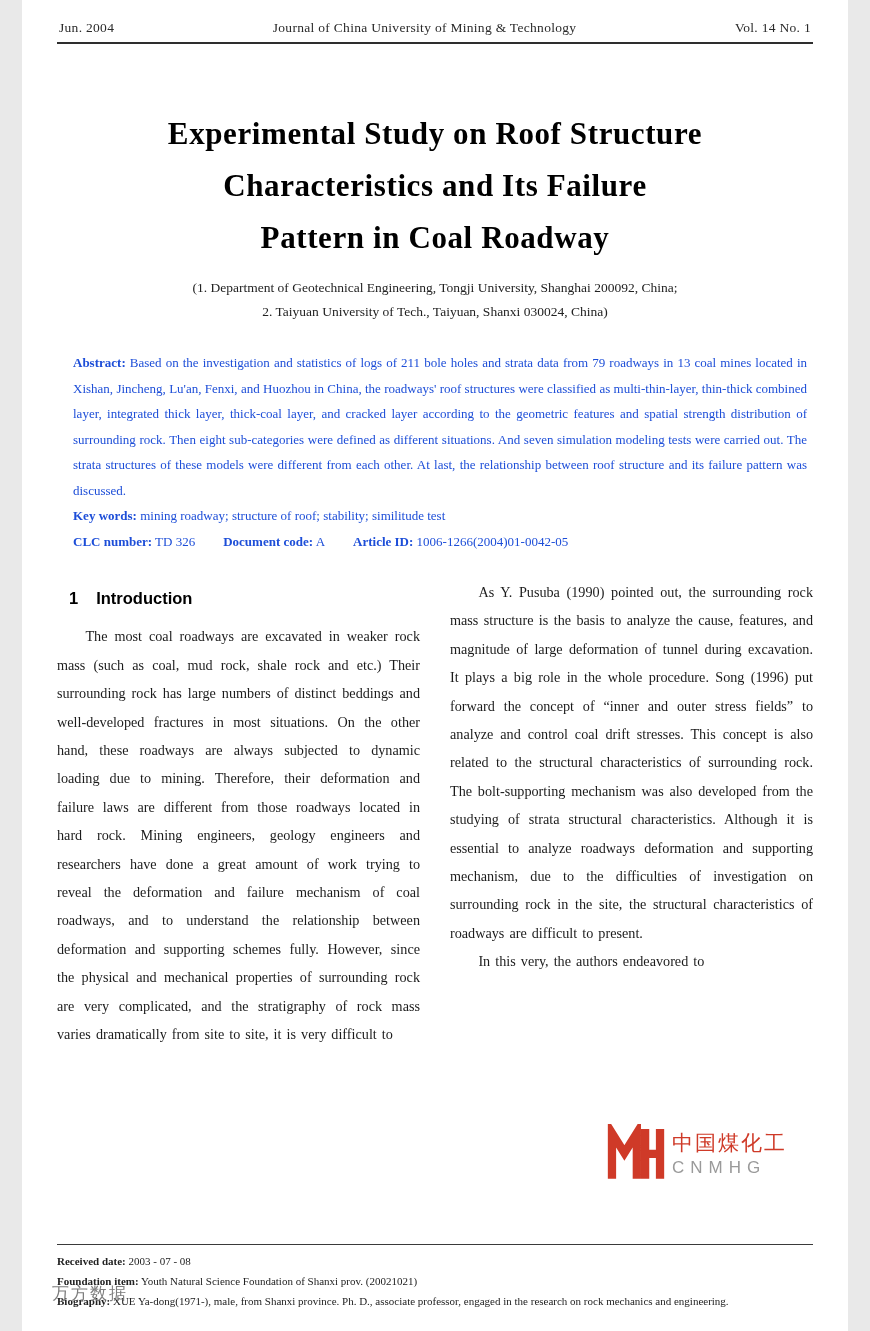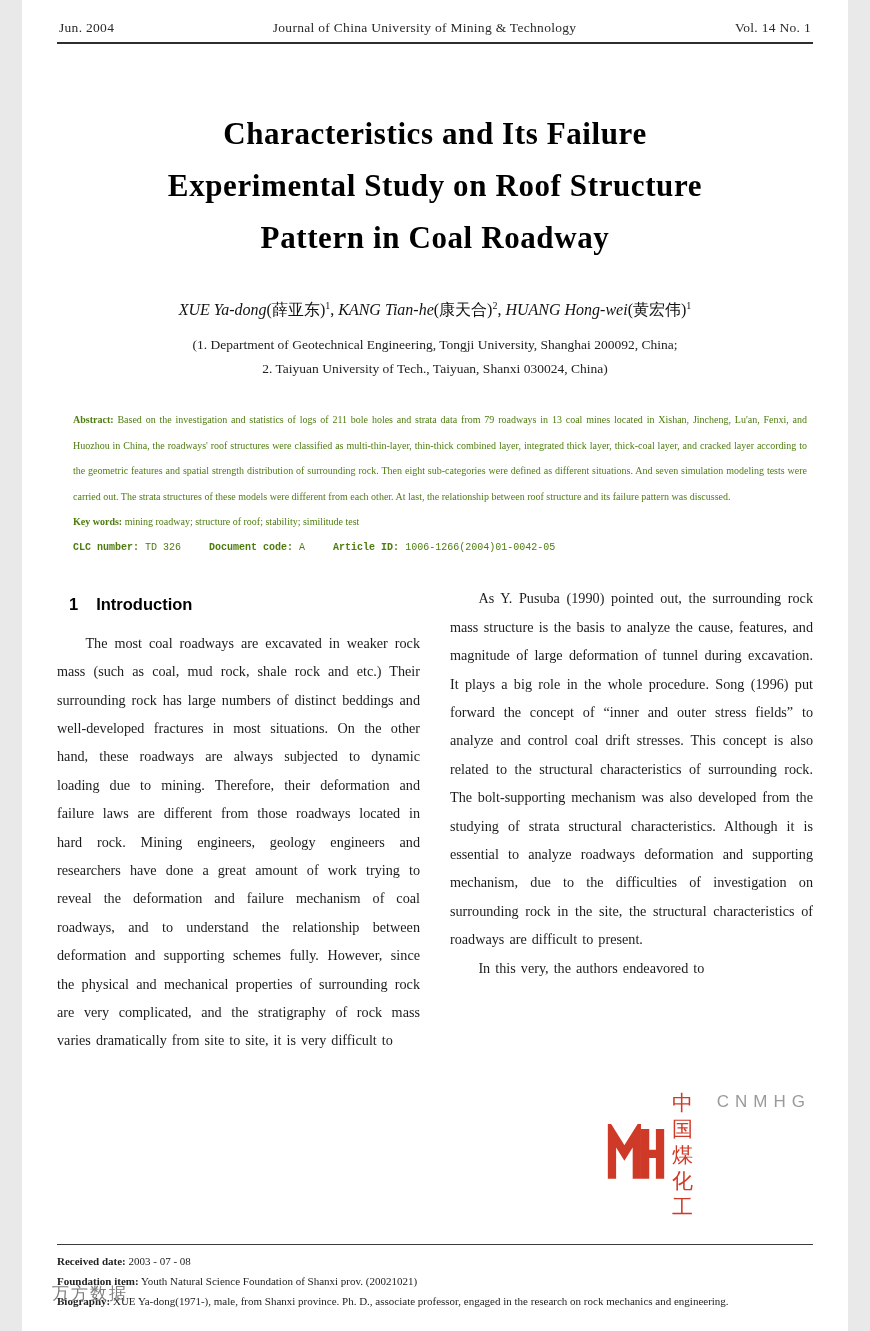--- a/index.html
+++ b/index.html
@@ -22,24 +22,24 @@
   .tline { display:block; font-size:31px; line-height:52px; letter-spacing:.6px; color:#000; }
 
   
   .authors { margin-top:36px; text-align:center; font-size:16px; color:#111; }
   .authors i { font-style:italic; }
   .authors sup { font-size:10px; }
   .affils { margin-top:12px; text-align:center; font-size:13.5px; line-height:24px; color:#222; }
   .affils span { display:block; }
 
   
-  .absblock { margin:26px 6px 0 16px; font-size:10px; line-height:25.5px; text-align:justify; color:#4d7c0f; }
+  .absblock { margin:26px 6px 0 16px; font-size:13px; line-height:25.5px; text-align:justify; color:#1d4ed8; }
   .absblock p { margin:0; }
   .lbl { font-weight:bold; }
-  .meta { margin-top:6px; text-align:left;font-family:Liberation Mono, monospace; }
+  .meta { margin-top:6px; text-align:left; }
   .meta .gap { margin-left:28px; }
 
   
   .cols { display:flex; gap:30px; margin-top:24px; }
   .col { width:385px; font-size:14.2px; line-height:28.4px; text-align:justify; word-spacing:1.5px; color:#1b1b1b; }
   .sec { margin:6px 0 10px 12px; font-size:16.5px; font-weight:bold; color:#000;
          font-family:"Liberation Sans","DejaVu Sans",sans-serif; }
   .secnum { margin-right:18px; }
   .para { margin:0; }
   .indent { text-indent:2em; }
@@ -51,21 +51,21 @@
     font-size:11px; line-height:19px; color:#222; text-align:left;
   }
   .footnotes p { margin:0 0 1px 0; padding-left:72px; text-indent:-72px; }
 
   
   .cn-watermark {
     position:absolute; left:585px; top:1116px; width:204px; height:78px;
     background:#ffffff; display:flex; align-items:center; gap:7px; z-index:5;
   }
   .cn-watermark .mark { flex:0 0 auto; }
-  .cn-logo-lines { display:flex; flex-direction:row; justify-content:center; }
+  .cn-logo-lines { display:flex; flex-direction:column; justify-content:center; }
   .cn-logo-title {
     font-family:"Liberation Sans","DejaVu Sans",sans-serif;
     font-size:21px; color:#cf3a28; letter-spacing:2px; line-height:26px;
   }
   .cn-logo-sub {
     font-family:"Liberation Sans","DejaVu Sans",sans-serif;
     font-size:17px; color:#9a9a9a; letter-spacing:6px; line-height:24px;
   }
 
   .wanfang {
@@ -81,30 +81,25 @@
   <div class="content">
 
     <div class="journal-header">
       <span>Jun. 2004</span>
       <span>Journal of China University of Mining &amp; Technology</span>
       <span>Vol. 14  No. 1</span>
     </div>
     <div class="header-rule"></div>
 
     <h1 class="title">
+      <span class="tline">Experimental Study on Roof Structure</span>
       <span class="tline">Characteristics and Its Failure</span>
-      <span class="tline">Experimental Study on Roof Structure</span>
       <span class="tline">Pattern in Coal Roadway</span>
     </h1>
 
-    <div class="authors">
-      <span class="author"><i>XUE Ya-dong</i><span class="cn">(薛亚东)</span><sup>1</sup><span>, </span></span>
-      <span class="author"><i>KANG Tian-he</i><span class="cn">(康天合)</span><sup>2</sup><span>, </span></span>
-      <span class="author"><i>HUANG Hong-wei</i><span class="cn">(黄宏伟)</span><sup>1</sup><span></span></span>
-    </div>
 
     <div class="affils">
       <span>(1. Department of Geotechnical Engineering, Tongji University, Shanghai 200092, China;</span>
       <span>2. Taiyuan University of Tech., Taiyuan, Shanxi 030024, China)</span>
     </div>
 
     <div class="absblock">
       <p><span class="lbl">Abstract:</span> <span>Based on the investigation and statistics of logs of 211 bole holes and strata data from 79 roadways in 13 coal mines located in Xishan, Jincheng, Lu'an, Fenxi, and Huozhou in China, the roadways' roof structures were classified as multi-thin-layer, thin-thick combined layer, integrated thick layer, thick-coal layer, and cracked layer according to the geometric features and spatial strength distribution of surrounding rock. Then eight sub-categories were defined as different situations. And seven simulation modeling tests were carried out. The strata structures of these models were different from each other. At last, the relationship between roof structure and its failure pattern was discussed.</span></p>
       <p><span class="lbl">Key words:</span> <span>mining roadway; structure of roof; stability; similitude test</span></p>
       <p class="meta"><span class="lbl">CLC number:</span> <span>TD 326</span><span class="lbl gap">Document code:</span> <span>A</span><span class="lbl gap">Article ID:</span> <span>1006-1266(2004)01-0042-05</span></p>

